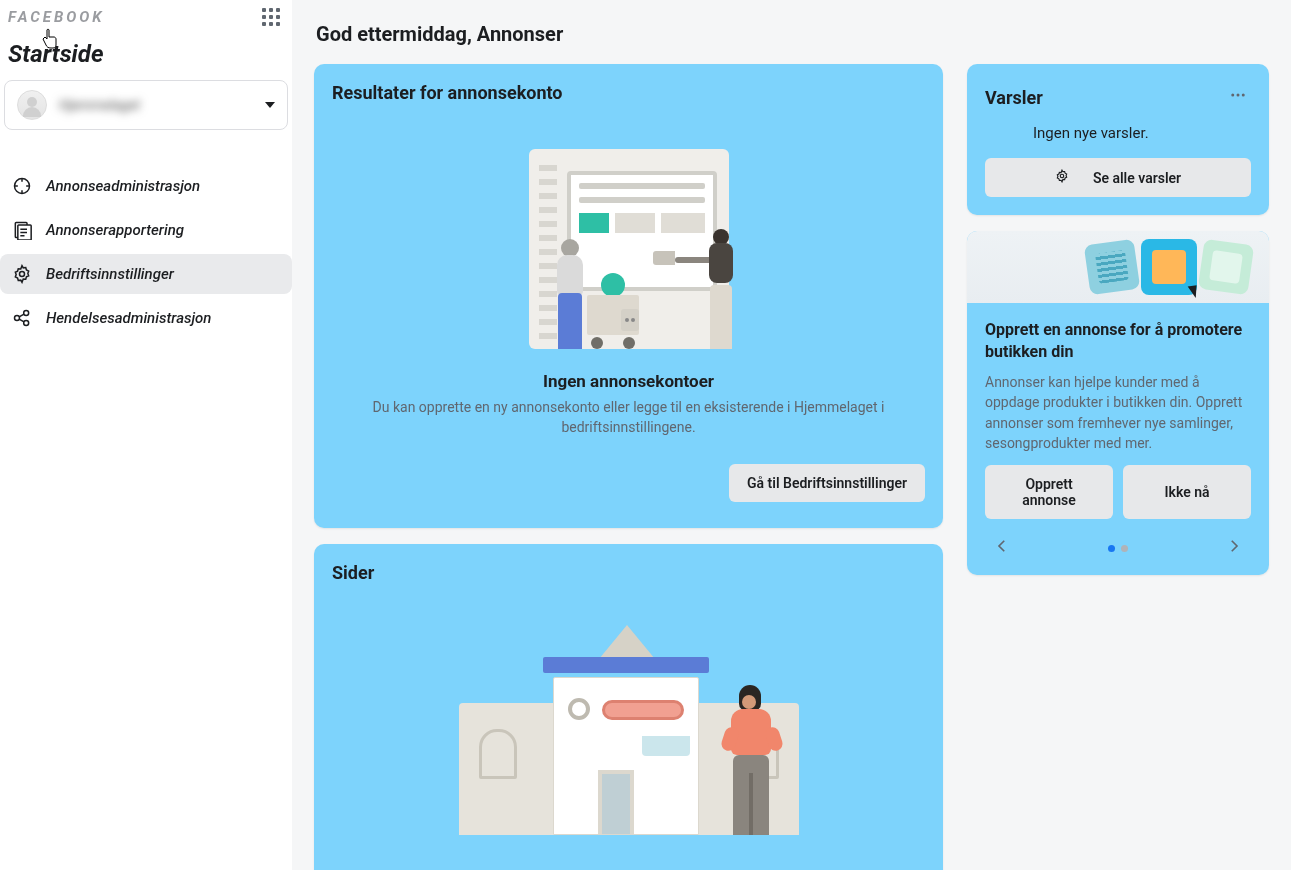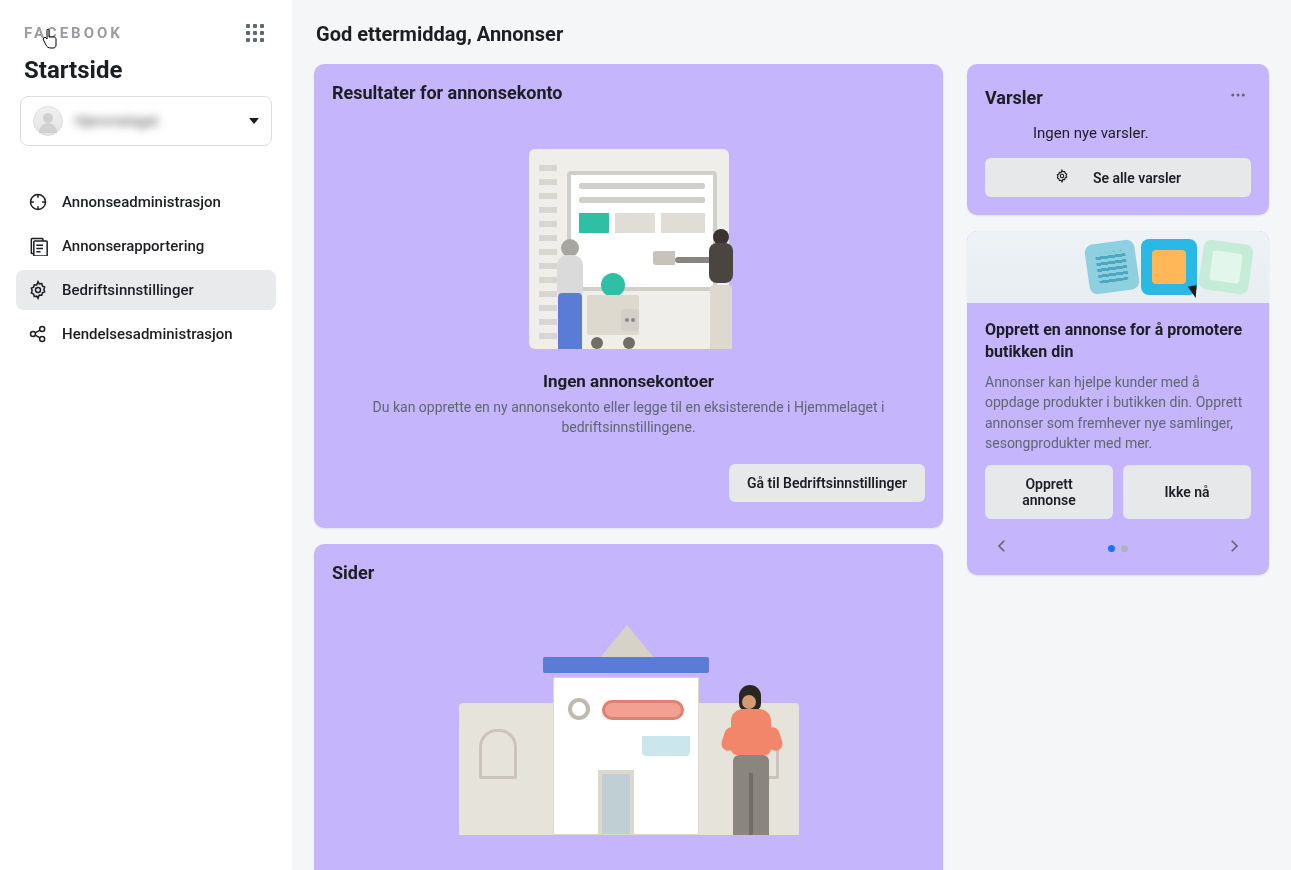--- a/index.html
+++ b/index.html
@@ -11,24 +11,25 @@
     body {
       background: #f5f6f7;
       width: 1291px;
       height: 870px;
       display: flex;
       overflow: hidden;
     }
     .sidebar {
       width: 292px;
       background: #ffffff;
-      padding: 16px;
+      padding: 0;
       display: flex;
       flex-direction: column;
       flex-shrink: 0;
+      font-style: italic;
     }
     .sidebar-top {
       display: flex;
       justify-content: space-between;
       align-items: center;
       padding: 4px 8px 0;
     }
     .fb-logo {
       font-size: 15px;
       letter-spacing: 3px;
@@ -163,21 +164,21 @@
       flex-direction: column;
       gap: 16px;
     }
     .right-col {
       width: 302px;
       display: flex;
       flex-direction: column;
       gap: 16px;
     }
     .card {
-      background: #c4b5fd;
+      background: #7dd3fc;
       border-radius: 10px;
       box-shadow: 0 1px 2px rgba(0,0,0,0.08);
       padding: 18px;
     }
     .card-title {
       font-size: 18px;
       font-weight: 700;
       color: #1c1e21;
       margin-bottom: 12px;
       display: flex;

